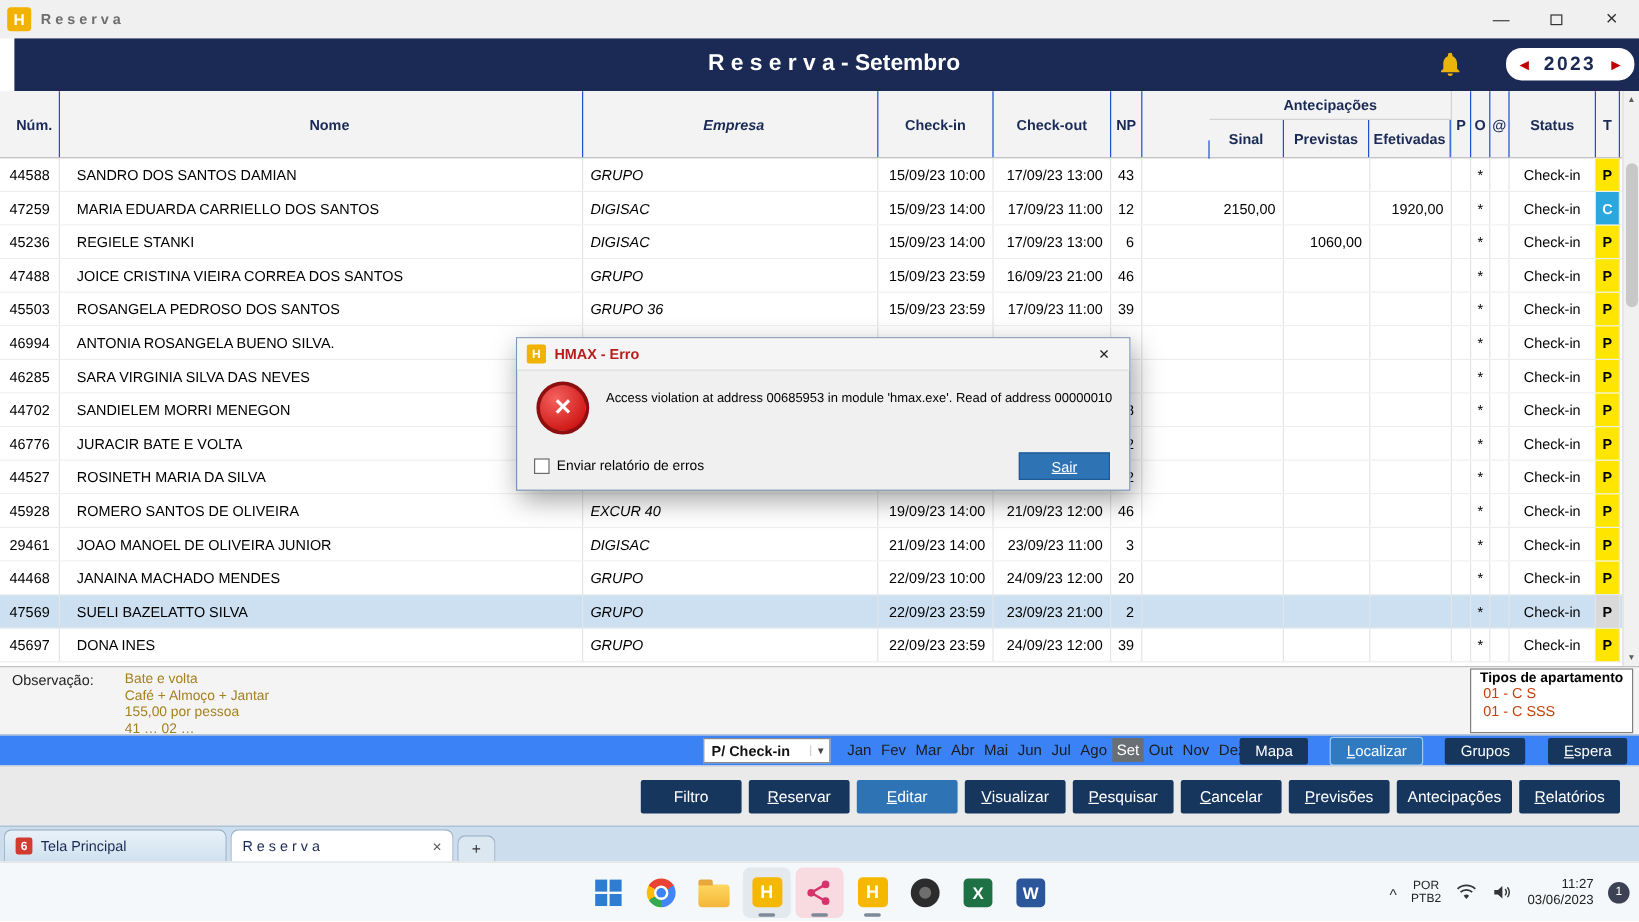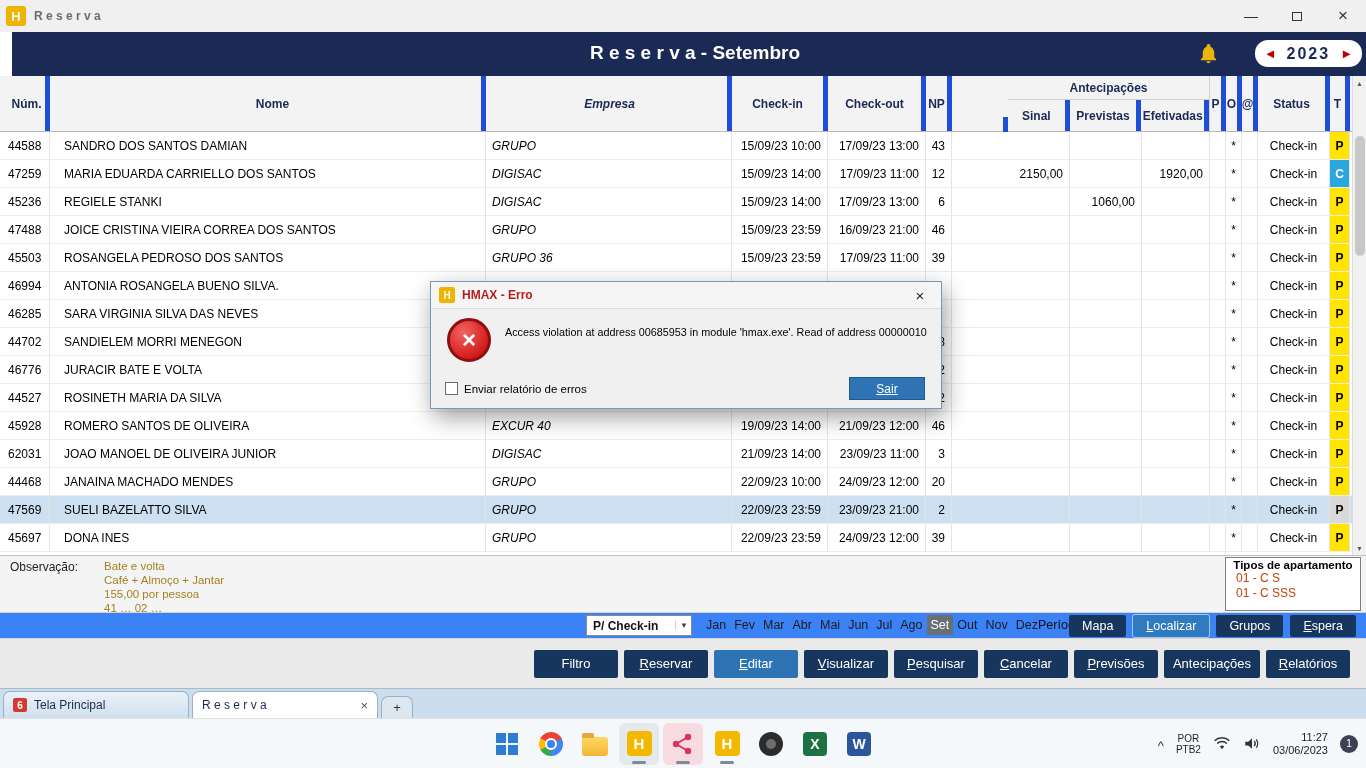--- a/index.html
+++ b/index.html
@@ -26,21 +26,21 @@
   .year-nav{position:absolute;right:16px;top:8px;height:27px;background:#fff;border-radius:13px;
     display:flex;align-items:center;padding:0 9px;gap:10px;}
   .year-arrow{color:#c00000;font-size:13px;line-height:1;}
   .year-val{color:#1b2a55;font-weight:bold;font-size:16px;letter-spacing:2px;}
 
   
   .table-wrap{position:absolute;left:0;top:76px;width:1366px;height:479px;background:#fff;}
   .thead{display:flex;height:56px;background:#f3f3f3;border-bottom:1px solid #b9b9b9;
     color:#1a2a56;font-weight:bold;font-size:12px;}
   .th{display:flex;align-items:center;justify-content:center;height:100%;
-    border-right:5px solid #1d4ed8;text-align:center;padding:0;}
+    border-right:1px solid #1d4ed8;text-align:center;padding:0;}
   .th-group{width:202px;display:flex;flex-direction:column;border-right:1px solid #d2d2d2;}
   .th-group-title{height:24px;display:flex;align-items:center;justify-content:center;
     border-bottom:1px solid #d2d2d2;}
   .th-group-cells{display:flex;flex:1;}
   .th-group-cells .th{height:auto;}
   .tbody{position:absolute;left:0;top:56px;width:1352px;height:423px;overflow:hidden;}
   .trow{display:flex;height:28px;background:#fff;border-bottom:1px solid #ededed;font-size:12px;color:#000;}
   .trow.selected{background:#cde0f2;}
   .td{display:flex;align-items:center;border-right:1px solid #e4e4e4;overflow:hidden;
     white-space:nowrap;padding:0 4px;}
@@ -85,21 +85,21 @@
   .filter-row{position:absolute;left:0;top:612px;width:100%;height:26px;background:#3b82f6;
     border-top:1px solid #d4d4d4;}
   .dropdown{position:absolute;left:586px;top:2px;width:106px;height:21px;background:#fff;
     border:1px solid #8a8a8a;display:flex;align-items:center;justify-content:space-between;
     padding:0 3px 0 6px;font-size:12px;font-weight:bold;color:#111;}
   .dd-chevron{font-size:8px;color:#444;padding-left:4px;border-left:1px solid #cfcfcf;}
   .months{position:absolute;left:702px;top:2px;display:flex;}
   .month{padding:3px 4px;font-size:12.5px;color:#1c1c1c;}
   .month.sel{background:#6a6f74;color:#fff;}
   .periodo{position:absolute;left:1038px;top:5px;font-size:12.5px;color:#111;}
-  .fbtns{position:absolute;right:10px;top:2px;display:flex;gap:7px;}
+  .fbtns{position:absolute;right:10px;top:2px;display:flex;gap:19px;}
   .fbtn{height:22px;padding:0 13px;background:#17365d;color:#fff;font-size:12.5px;
     display:flex;align-items:center;justify-content:center;border-radius:2px;}
   .fbtn.active{background:#2f7ac0;outline:1px solid #9ec9ef;}
   .fbtn u,.abtn u{text-decoration:underline;}
 
   
   .action-row{position:absolute;left:0;top:638px;width:100%;height:50px;background:#eaeaea;
     border-top:1px solid #d6d6d6;display:flex;align-items:center;justify-content:flex-end;
     gap:6px;padding-right:16px;}
   .abtn{height:28px;min-width:84px;padding:0 9px;background:#17365d;color:#fff;font-size:13px;
@@ -412,21 +412,21 @@
           <div class="td c-sinal r"></div>
           <div class="td c-previstas r"></div>
           <div class="td c-efetivadas r"></div>
           <div class="td c-p ctr"></div>
           <div class="td c-o ctr">*</div>
           <div class="td c-at ctr"></div>
           <div class="td c-status ctr">Check-in</div>
           <div class="td c-t ctr t-P">P</div>
         </div>
         <div class="trow">
-          <div class="td c-num">62031</div>
+          <div class="td c-num">29461</div>
           <div class="td c-nome">JOAO MANOEL DE OLIVEIRA JUNIOR</div>
           <div class="td c-empresa">DIGISAC</div>
           <div class="td c-checkin r">21/09/23 14:00</div>
           <div class="td c-checkout r">23/09/23 11:00</div>
           <div class="td c-np r">3</div>
           <div class="td c-uhs ctr">423</div>
           <div class="td c-sinal r"></div>
           <div class="td c-previstas r"></div>
           <div class="td c-efetivadas r"></div>
           <div class="td c-p ctr"></div>

